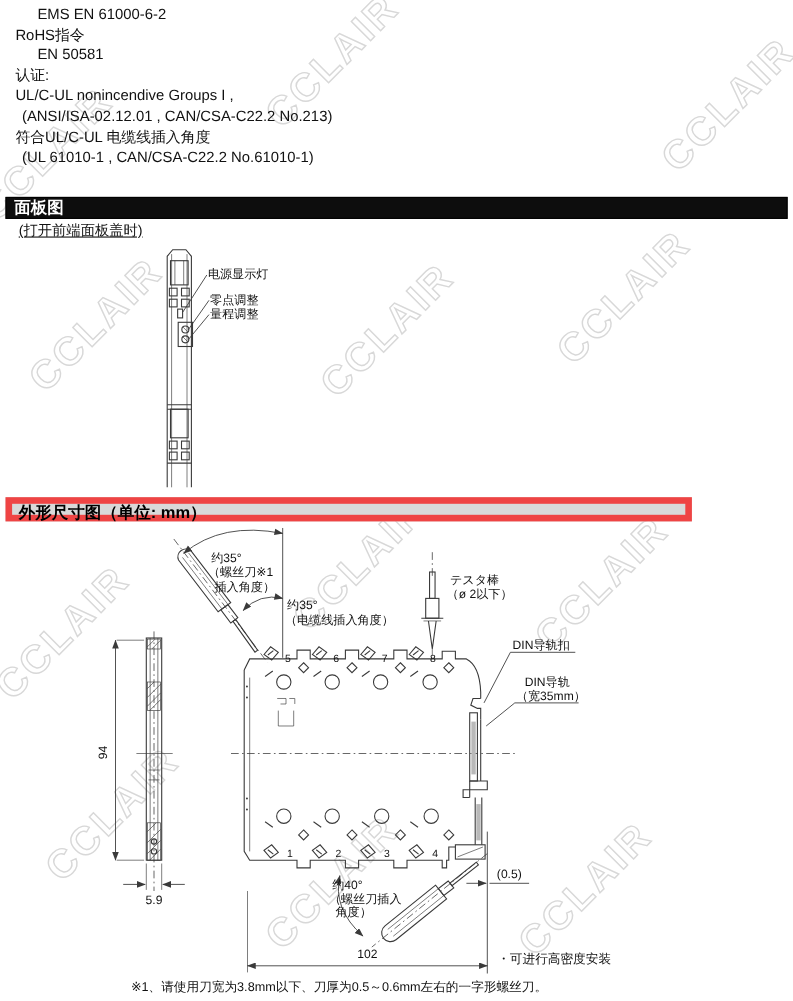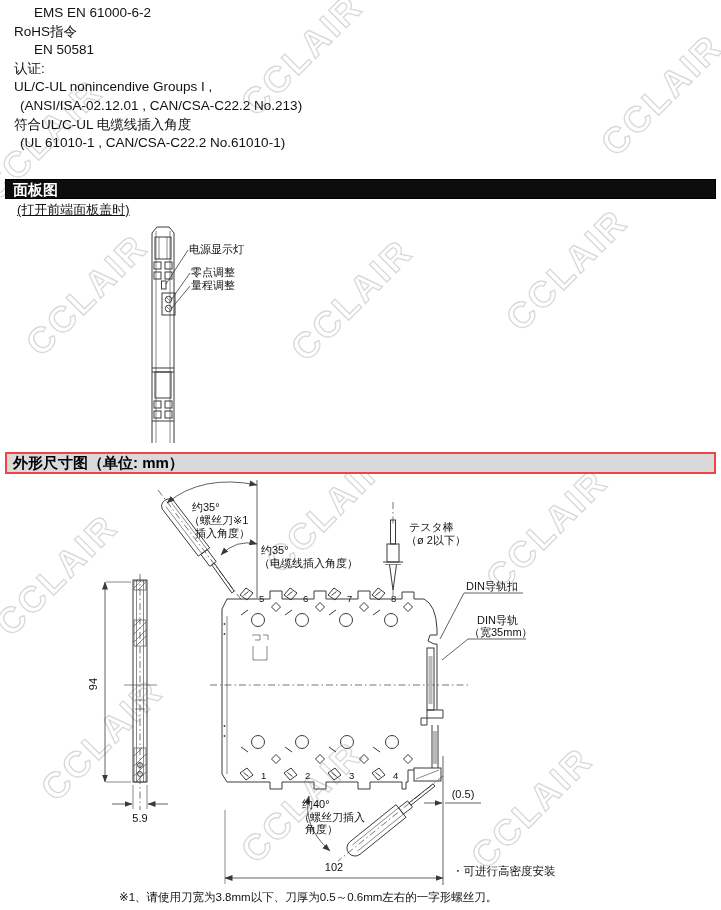--- a/index.html
+++ b/index.html
@@ -10,23 +10,23 @@
       color:transparent;-webkit-text-stroke:1.3px #d8d8d8;transform:rotate(-45deg);user-select:none;}
   
   .certs{position:absolute;left:14px;top:4px;font-size:13.5px;line-height:18.6px;}
   .cert-line{white-space:pre;}
   .ind-a{margin-left:20px;}
   .ind-b{margin-left:6px;}
   
   .hdr1{position:absolute;left:5px;top:179px;width:711px;height:20px;background:#0d0d0d;color:#fff;
         font-size:15px;font-weight:bold;line-height:20px;padding-left:7px;box-sizing:border-box;
         border:1px solid #000;}
-  .hdr2{position:absolute;left:5px;top:452px;width:711px;height:22px;background:#d9d9d9;color:#000;
+  .hdr2{position:absolute;left:5px;top:452px;width:624px;height:22px;background:#d9d9d9;color:#000;
         font-size:15px;font-weight:bold;line-height:18px;padding-left:6px;box-sizing:border-box;
-        border:2px solid #ef4444;}
+        border:6px solid #ef4444;}
   .subtitle{position:absolute;left:17px;top:201px;font-size:13px;text-decoration:underline;}
   .footnote{position:absolute;left:119px;top:890px;font-size:11.5px;}
   
   svg.fig{position:absolute;}
   svg.fig path,svg.fig line,svg.fig rect,svg.fig circle,svg.fig polyline{fill:none;stroke:#3a3a3a;stroke-width:1;}
   svg.fig .thin{stroke-width:.6;}
   svg.fig .dim{stroke-width:.8;}
   svg.fig .cl{stroke-width:.7;stroke-dasharray:7 3 1.5 3;}
   svg.fig .gfill{fill:#b9b9b9;stroke:none;}
   svg.fig .dot{fill:#3a3a3a;stroke:none;}

